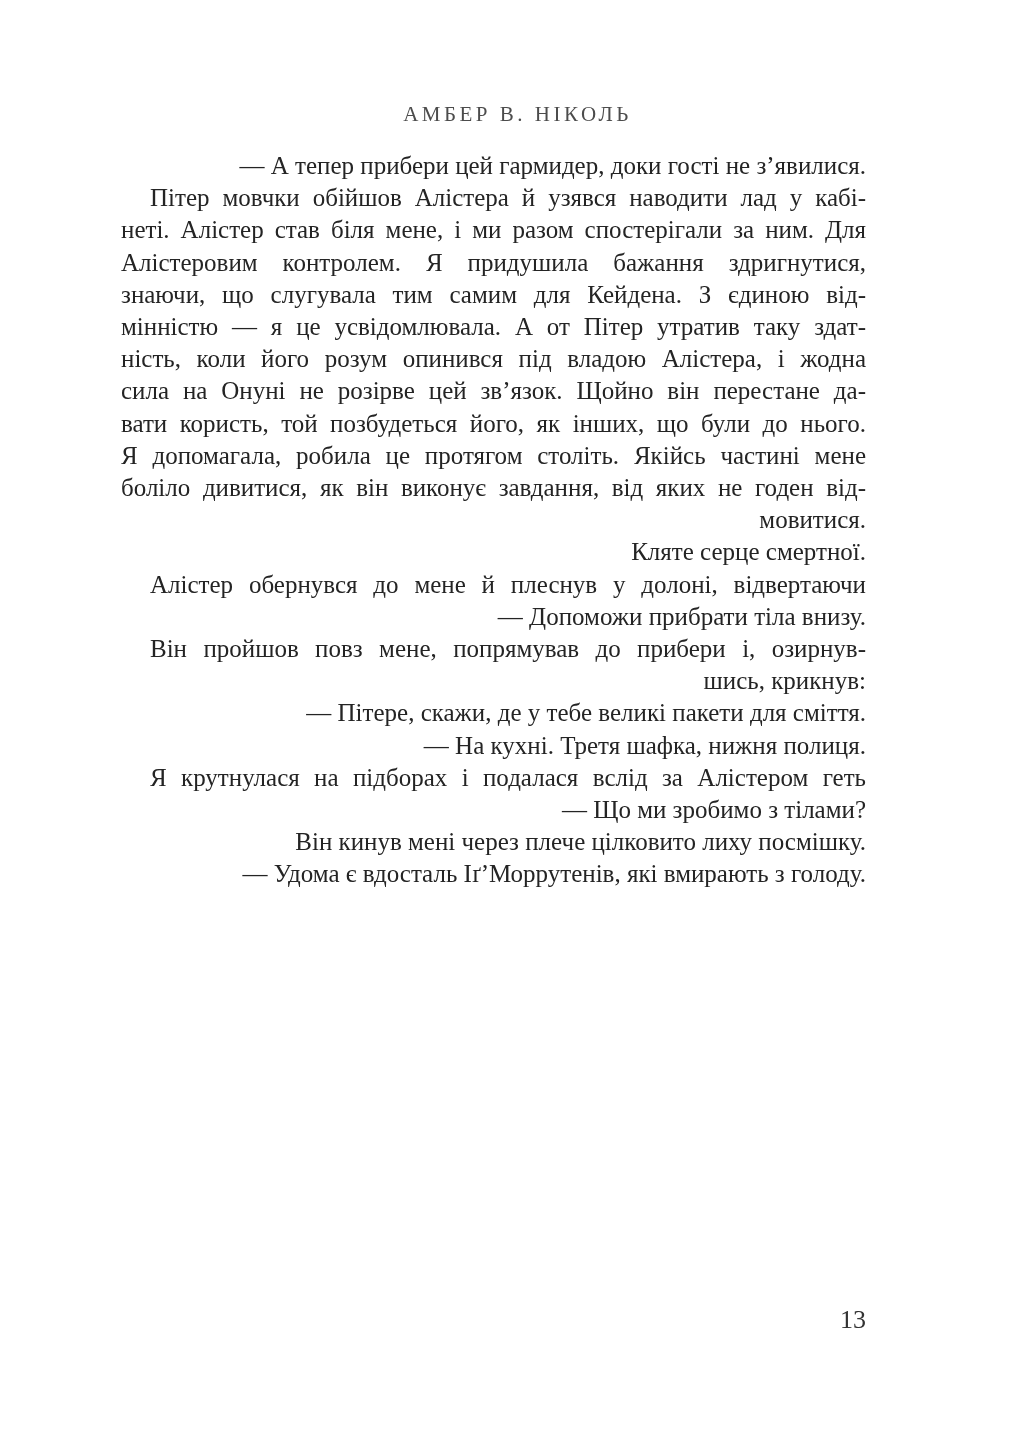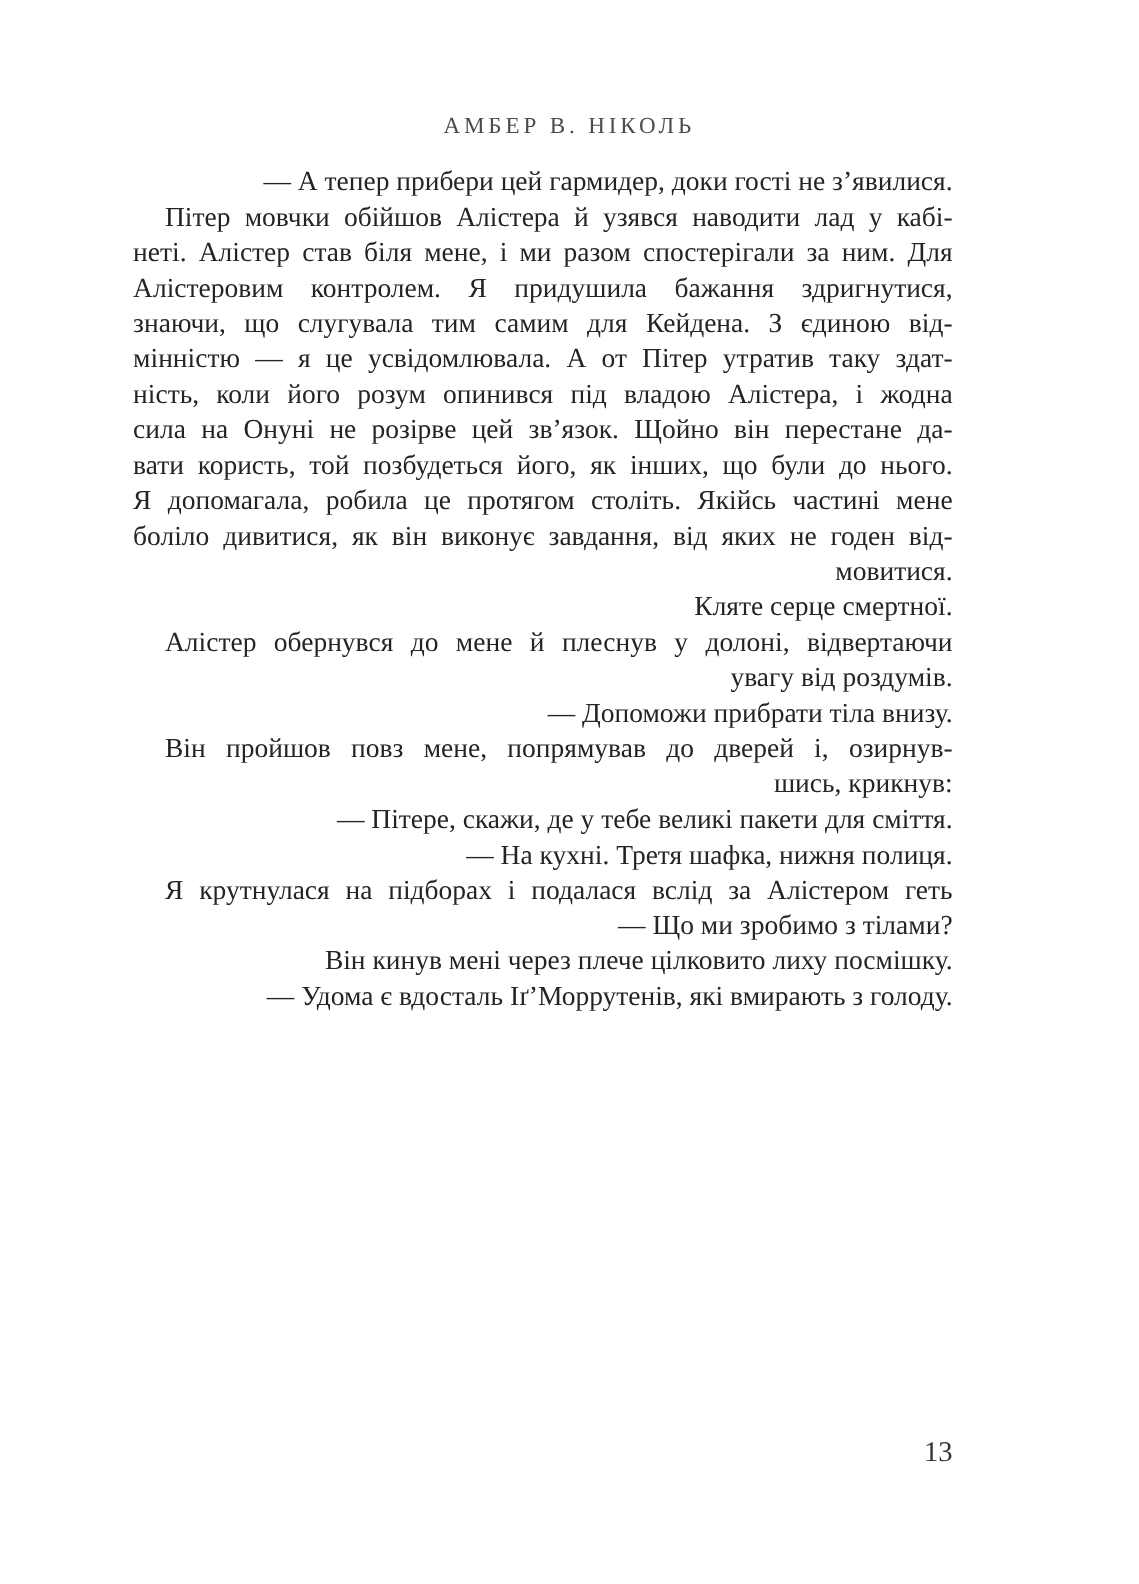--- a/index.html
+++ b/index.html
@@ -78,27 +78,26 @@
         <div class="line j">вати користь, той позбудеться його, як інших, що були до нього.</div>
         <div class="line j">Я допомагала, робила це протягом століть. Якійсь частині мене</div>
         <div class="line j">боліло дивитися, як він виконує завдання, від яких не годен від-</div>
         <div class="line">мовитися.</div>
       </div>
       <div class="para">
         <div class="line first">Кляте серце смертної.</div>
       </div>
       <div class="para">
         <div class="line first j">Алістер обернувся до мене й плеснув у долоні, відвертаючи</div>
-        <div class="line">увагу від роздумів.</div>
       </div>
       <div class="para">
         <div class="line first">— Допоможи прибрати тіла внизу.</div>
       </div>
       <div class="para">
-        <div class="line first j">Він пройшов повз мене, попрямував до дверей і, озирнув-</div>
+        <div class="line first j">Він пройшов повз мене, попрямував до прибери і, озирнув-</div>
         <div class="line">шись, крикнув:</div>
       </div>
       <div class="para">
         <div class="line first">— Пітере, скажи, де у тебе великі пакети для сміття.</div>
       </div>
       <div class="para">
         <div class="line first">— На кухні. Третя шафка, нижня полиця.</div>
       </div>
       <div class="para">
         <div class="line first j">Я крутнулася на підборах і подалася вслід за Алістером геть</div>

